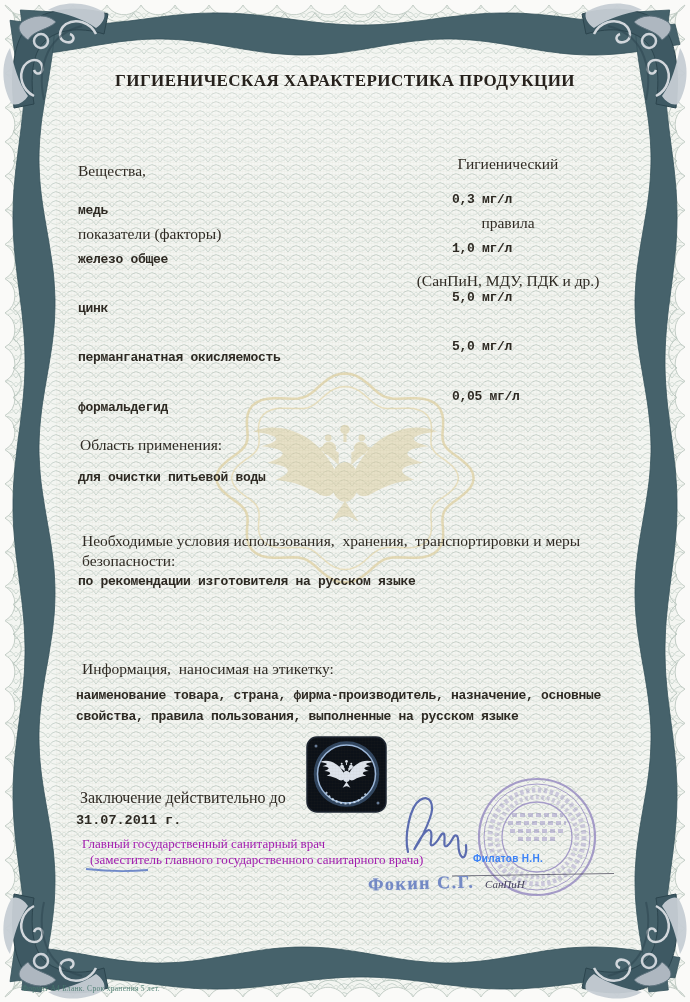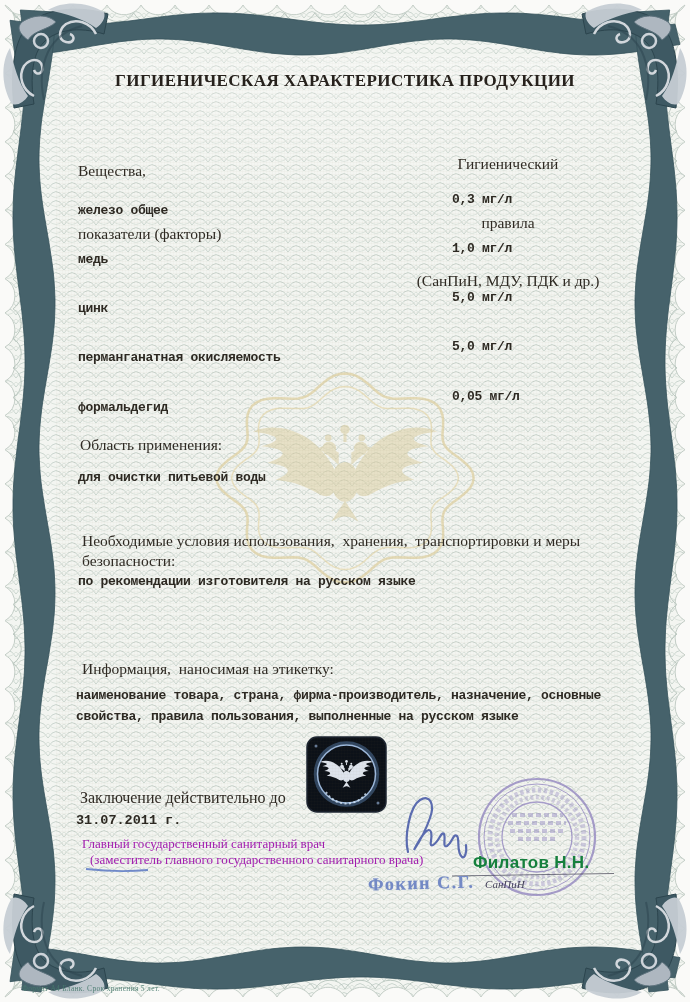--- a/index.html
+++ b/index.html
@@ -17,22 +17,22 @@
          left:60px;top:71px;width:570px;text-align:center;}
   .hdrL{left:78px;top:118px;font-size:15.5px;line-height:21px;}
   .hdrR{left:408px;top:115px;width:200px;text-align:center;font-size:15.5px;line-height:19.5px;}
   .subs{left:78px;top:170px;font-size:13px;line-height:16.4px;letter-spacing:-0.3px;}
   .vals{left:452px;top:159px;font-size:13px;line-height:16.4px;letter-spacing:-0.3px;}
   .lbl{font-size:15.5px;}
   .typed{font-size:13px;letter-spacing:-0.3px;}
   .pos{font-size:13px;color:#a21caf;}
   .fokin{font-size:18px;font-weight:700;color:#7389c5;letter-spacing:1.5px;
          transform:rotate(-1.5deg);text-shadow:0 0 1px rgba(115,137,197,.6);}
-  .filatov{font-family:"Liberation Sans",sans-serif;font-weight:700;font-size:17px;
-           color:#15803d;letter-spacing:.3px;text-align:center;}
+  .filatov{font-family:"Liberation Sans",sans-serif;font-weight:700;font-size:10px;
+           color:#3b82f6;letter-spacing:.3px;text-align:center;}
   .podpis{font-style:italic;font-size:11px;color:#44415a;}
   .footnote{font-size:7.5px;color:#477a6d;opacity:.9;letter-spacing:.3px;}
   .paper-tex{position:absolute;left:56px;top:56px;width:578px;height:890px;pointer-events:none;
     background:
       linear-gradient(180deg,rgba(255,255,255,.28),rgba(255,255,255,0) 16%),
       repeating-linear-gradient(0deg,rgba(120,100,60,.03) 0 1px,transparent 1px 3px),
       repeating-linear-gradient(90deg,rgba(120,100,60,.025) 0 1px,transparent 1px 3px);}
 </style>
 </head>
 <body>
@@ -144,22 +144,22 @@
     <div>показатели (факторы)</div>
   </div>
 
   <div class="t hdrR serif">
     <div>Гигиенический</div>
     <div>правила</div>
     <div>(СанПиН, МДУ, ПДК и др.)</div>
   </div>
 
   <div class="t subs mono">
+    <div>медь</div>
     <div>железо общее</div>
-    <div>медь</div>
     <div>цинк</div>
     <div>перманганатная окисляемость</div>
     <div>формальдегид</div>
   </div>
 
   <div class="t vals mono">
     <div>0,3 мг/л</div>
     <div>1,0 мг/л</div>
     <div>5,0 мг/л</div>
     <div>5,0 мг/л</div>

